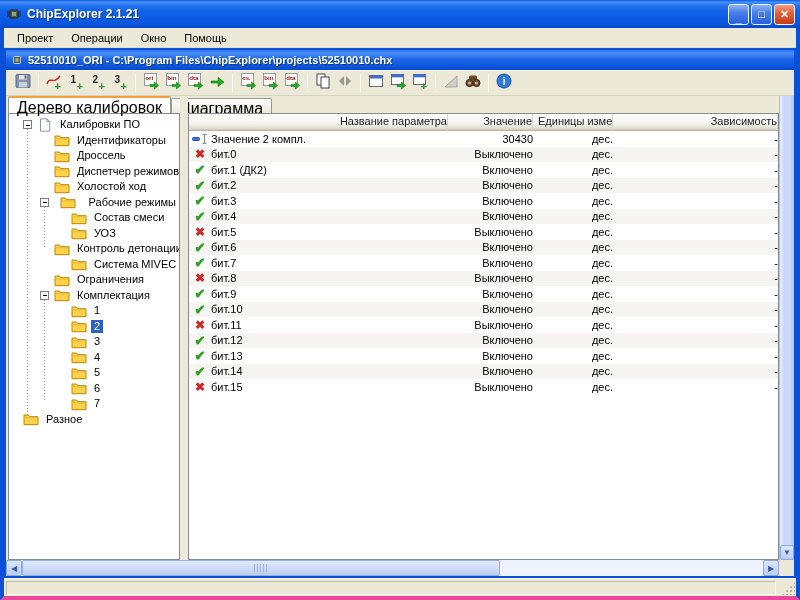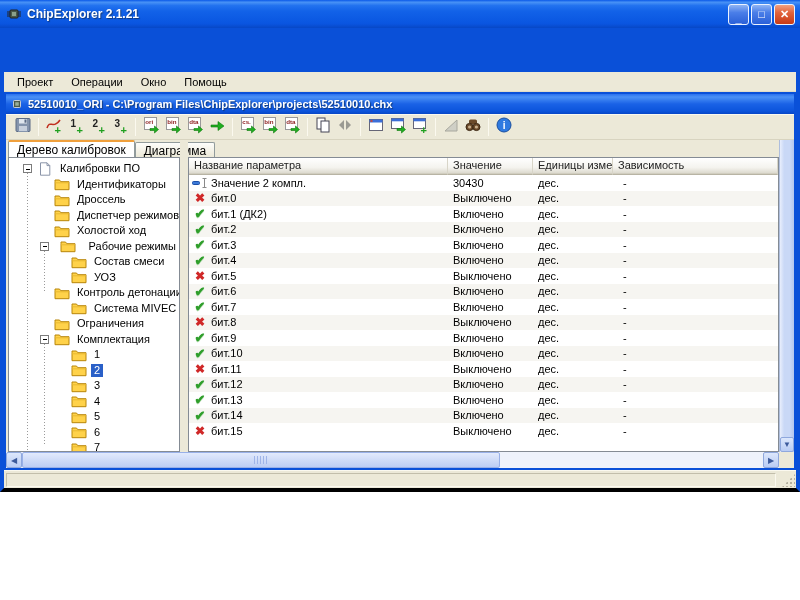--- a/index.html
+++ b/index.html
@@ -1,32 +1,32 @@
 <!DOCTYPE html>
 <html><head>
 <meta charset="utf-8">
 <style>
   * { margin:0; padding:0; box-sizing:border-box; }
   html,body { width:800px; height:600px; overflow:hidden; font-family:"Liberation Sans", sans-serif; }
-  .window { width:800px; height:492px; background:#0a50d8; display:flex; flex-direction:column;gap:44px; }
+  .window { width:800px; height:600px; background:#0a50d8; display:flex; flex-direction:column; }
 
   
   .titlebar { height:28px; display:flex; align-items:center; padding:0 5px 0 6px;
     background:linear-gradient(180deg,#0a59e8 0%,#4892f6 8%,#2272ef 20%,#1262e8 40%,#0d5be4 65%,#0a55e0 85%,#0747c6 100%); }
   .titlebar .app-icon { width:16px; height:16px; margin-right:5px; }
   .titlebar .title { color:#fff; font-weight:bold; font-size:12px; text-shadow:1px 1px 1px #123a7a; flex:1; white-space:nowrap; }
   .winbtns { display:flex; gap:2px; }
   .winbtn { width:21px; height:21px; border-radius:3px; border:1px solid #eaf2ff;
     background:linear-gradient(180deg,#8fb4f4 0%,#4a7ee8 40%,#2a60d8 100%);
     color:#fff; font-size:11px; font-weight:bold; display:flex; align-items:center; justify-content:center; line-height:1; }
   .winbtn.close { background:linear-gradient(180deg,#f0a080 0%,#e2633c 40%,#c83a14 100%); }
   .winbtn.min span { margin-top:8px; }
 
   
-  .app-body { flex:1; border-left:4px solid #0a50d8; border-right:4px solid #0a50d8; border-bottom:4px solid #000000;
+  .app-body { flex:1; border-left:4px solid #0a50d8; border-right:4px solid #0a50d8; border-bottom:4px solid #ec4899;
     background:#ece9d8; display:flex; flex-direction:column; min-height:0; }
   .menubar { height:20px; display:flex; align-items:center; background:#ece9d8; padding-left:4px; border-bottom:1px solid #e0dcc8; }
   .menu-item { font-size:11px; color:#000; padding:2px 9px; }
 
   
   .child { flex:1; display:flex; flex-direction:column; border:2px solid #0a50d8; min-height:0; }
   .child-titlebar { height:20px; display:flex; align-items:center; padding:0 4px;
     background:linear-gradient(180deg,#2a70ee 0%,#4a90f6 15%,#1a62e6 50%,#0c54dc 85%,#0747c6 100%); }
   .child-titlebar .doc-icon16 { width:14px; height:14px; margin-right:4px; }
   .child-titlebar .title { color:#fff; font-weight:bold; font-size:11px; text-shadow:1px 1px 1px #123a7a; white-space:nowrap; }
@@ -35,36 +35,36 @@
   .toolbar { height:26px; background:#ece9d8; border-top:1px solid #fbf9ef; border-bottom:1px solid #d8d4c0;
     display:flex; align-items:center; padding-left:6px; }
   .tb-btn { width:22px; height:22px; display:flex; align-items:center; justify-content:center; border:1px solid transparent; }
   .tb-btn svg { width:18px; height:18px; }
   .tb-sep { width:1px; height:18px; background:#c6c2ae; border-right:1px solid #fbf9ef; margin:0 4px; }
 
   
   .content { flex:1; display:flex; background:#ece9d8; min-height:0; }
   .left-pane { width:174px; display:flex; flex-direction:column; padding-left:2px; }
   .tabs { height:17px; display:flex; align-items:flex-end; }
-  .tab { font-size:12px; padding:1px 8px 2px 8px; border:1px solid #919b9c; border-bottom:none; background:linear-gradient(180deg,#fdfdfb,#ece9d8); height:15px; margin-top:2px; border-radius:2px 2px 0 0; white-space:nowrap; }
+  .tab { font-size:16px; padding:1px 8px 2px 8px; border:1px solid #919b9c; border-bottom:none; background:linear-gradient(180deg,#fdfdfb,#ece9d8); height:15px; margin-top:2px; border-radius:2px 2px 0 0; white-space:nowrap; }
   .tab.active { background:#fff; height:17px; margin-top:0; border-top:2px solid #f0a03c; position:relative; z-index:2; }
   .tree { flex:1; background:#fff; border:1px solid #848b94; position:relative; overflow:hidden; padding-top:3px; }
   .tree-row { height:15.5px; display:flex; align-items:center; font-size:11px; white-space:nowrap; position:relative; z-index:1; }
   .expander { width:9px; height:9px; border:1px solid #7c7c7c; background:#fff; position:relative; flex:none; margin-right:5px; }
   .expander::before { content:""; position:absolute; left:1.5px; right:1.5px; top:3.5px; height:1px; background:#000; }
   .exp-spacer { width:14px; flex:none; }
   .tree-ico { width:16px; height:14px; flex:none; margin-right:4px; }
   .tree-ico svg { width:16px; height:14px; }
   .tree-label { padding:0 3px; line-height:13px; }
   .tree-label.sel { background:#2a60c8; color:#fff; }
   .tree-conn { position:absolute; width:1px; background-image:repeating-linear-gradient(180deg,#9a9a9a 0 1px,transparent 1px 3px); z-index:0; }
 
   .splitter { width:8px; background:#ece9d8; }
 
-  .right-pane { flex:1; display:flex; flex-direction:column; padding-top:17px; min-width:0; }
+  .right-pane { flex:1; display:flex; flex-direction:column; padding-top:17px; min-width:0;text-align:right; }
   .table { flex:1; background:#fff; border:1px solid #848b94; display:flex; flex-direction:column; overflow:hidden; }
   .thead { height:17px; display:flex; flex:none; }
   .th { font-size:11px; color:#222; padding:1px 0 0 5px; background:linear-gradient(180deg,#ffffff,#f4f3ee 60%,#dedbd0 92%,#c9c5b5); border-right:1px solid #d8d5c8; border-bottom:1px solid #b8b4a4; white-space:nowrap; overflow:hidden; }
   .trow { height:15.5px; display:flex; font-size:11px; align-items:center; }
   .trow.alt { background:#f6f5f1; }
   .tcell { white-space:nowrap; overflow:hidden; padding-left:5px; }
   .c-name { width:259px; display:flex; align-items:center; padding-left:3px; }
   .c-val { width:85px; }
   .c-unit { width:80px; }
   .c-dep { flex:1; padding-left:10px; }

